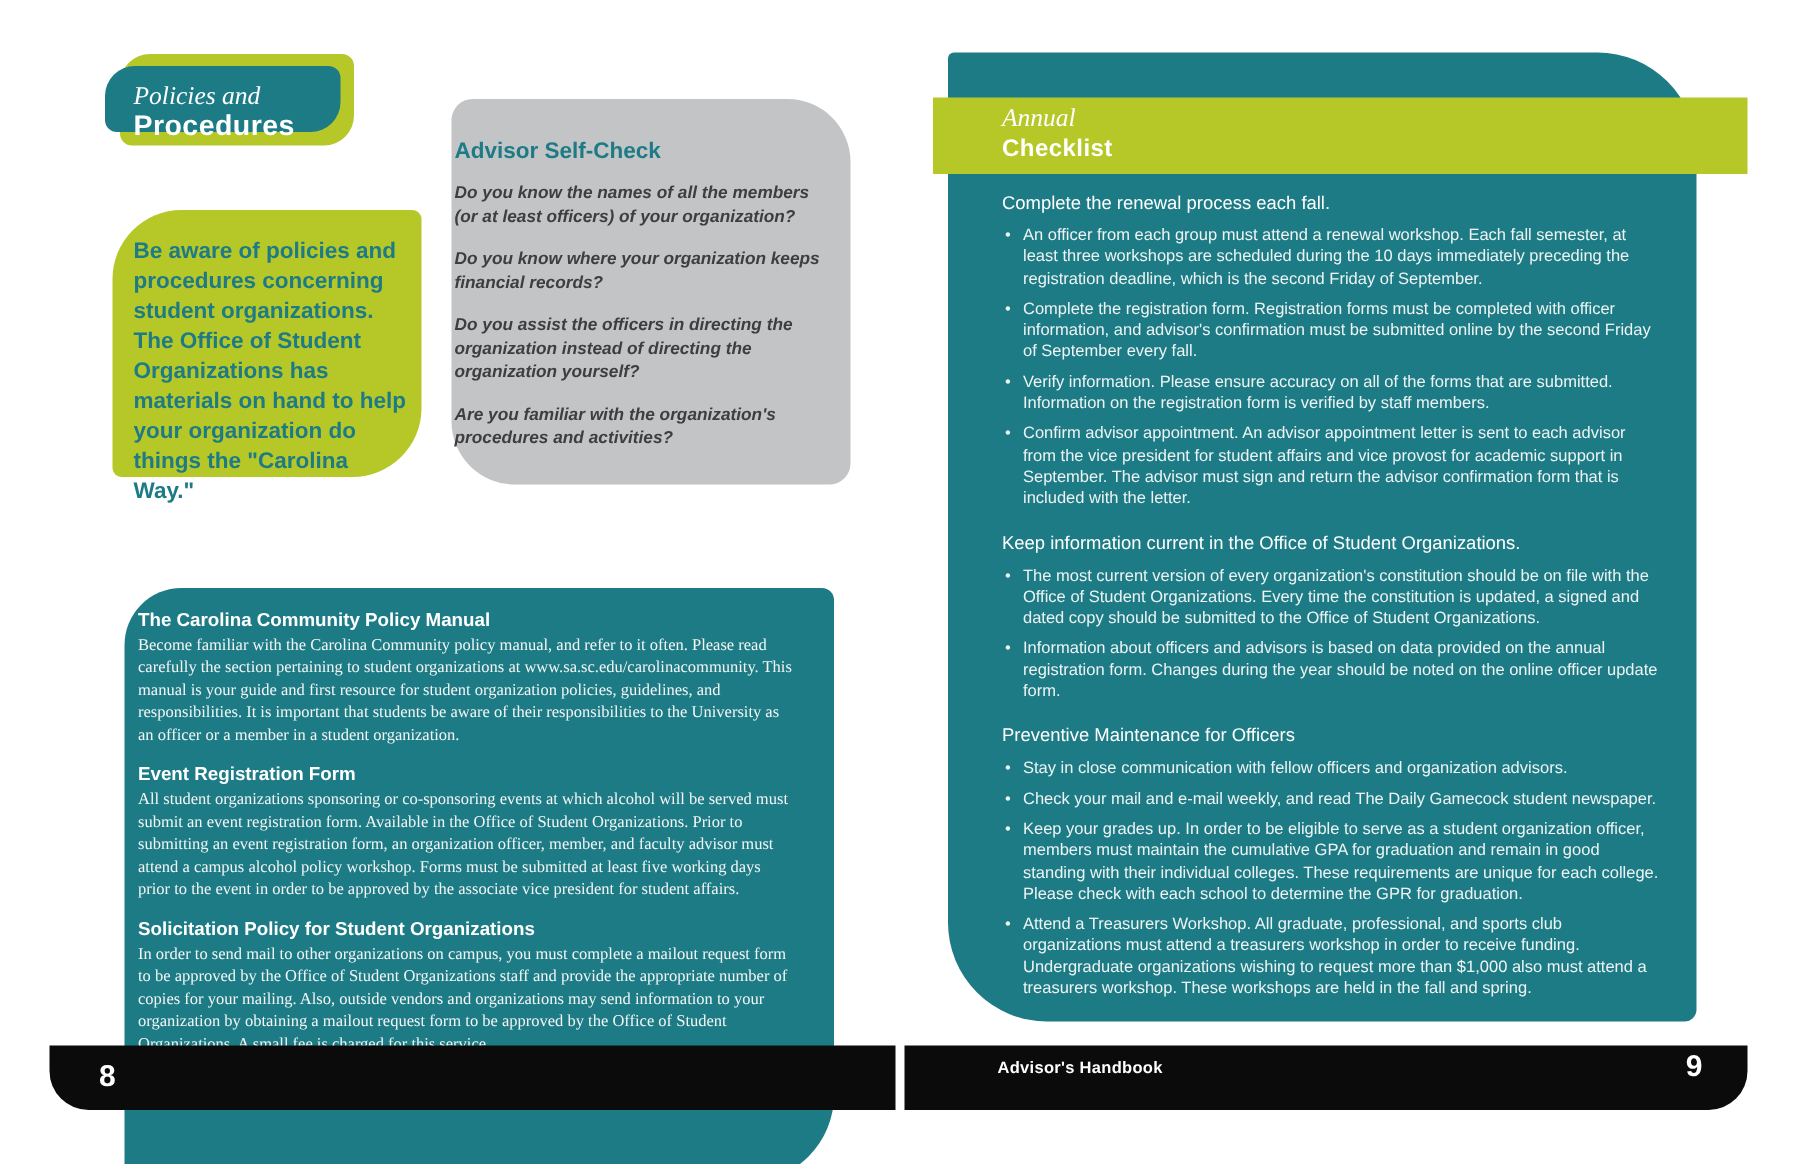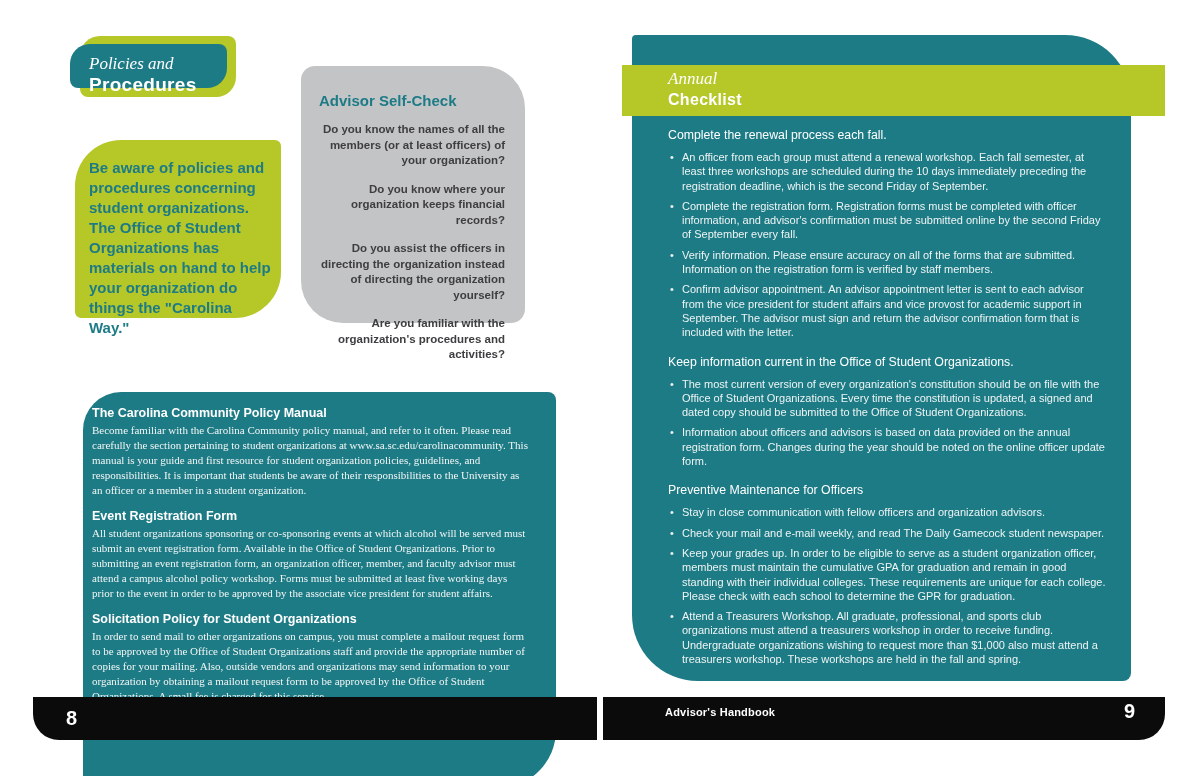--- a/index.html
+++ b/index.html
@@ -33,29 +33,29 @@
     left:75px; top:140px; width:206px; height:178px;
     background:var(--lime);
     border-radius:46px 6px 46px 6px;
     padding:18px 10px 0 14px;
     color:var(--teal);
     font-weight:bold; font-size:15px; line-height:20px;
   }
 
   
   .gray-box {
-    left:301px; top:66px; width:224px; height:257px;
+    left:301px; top:66px; width:266px; height:257px;
     background:var(--gray);
     border-radius:14px 42px 14px 42px;
-    padding:26px 20px 0 18px;
+    padding:26px 20px 0 2px;
   }
   .gray-box .title { color:var(--teal); font-weight:bold; font-size:15px; margin-bottom:13px; }
   .gray-box .q {
-    color:#3e3e40; font-weight:bold; 
-    font-size:11.5px; line-height:15.5px; margin-bottom:13px;text-align:right;
+    color:#3e3e40; font-weight:bold; font-style:italic;
+    font-size:11.5px; line-height:15.5px; margin-bottom:13px;
   }
 
   
   .left-teal {
     left:83px; top:348px; width:473px; height:396px;
     background:var(--teal);
     border-radius:38px 8px 58px 8px;
     padding:13px 28px 0 9px;
     overflow:hidden;
     margin-top:44px;

